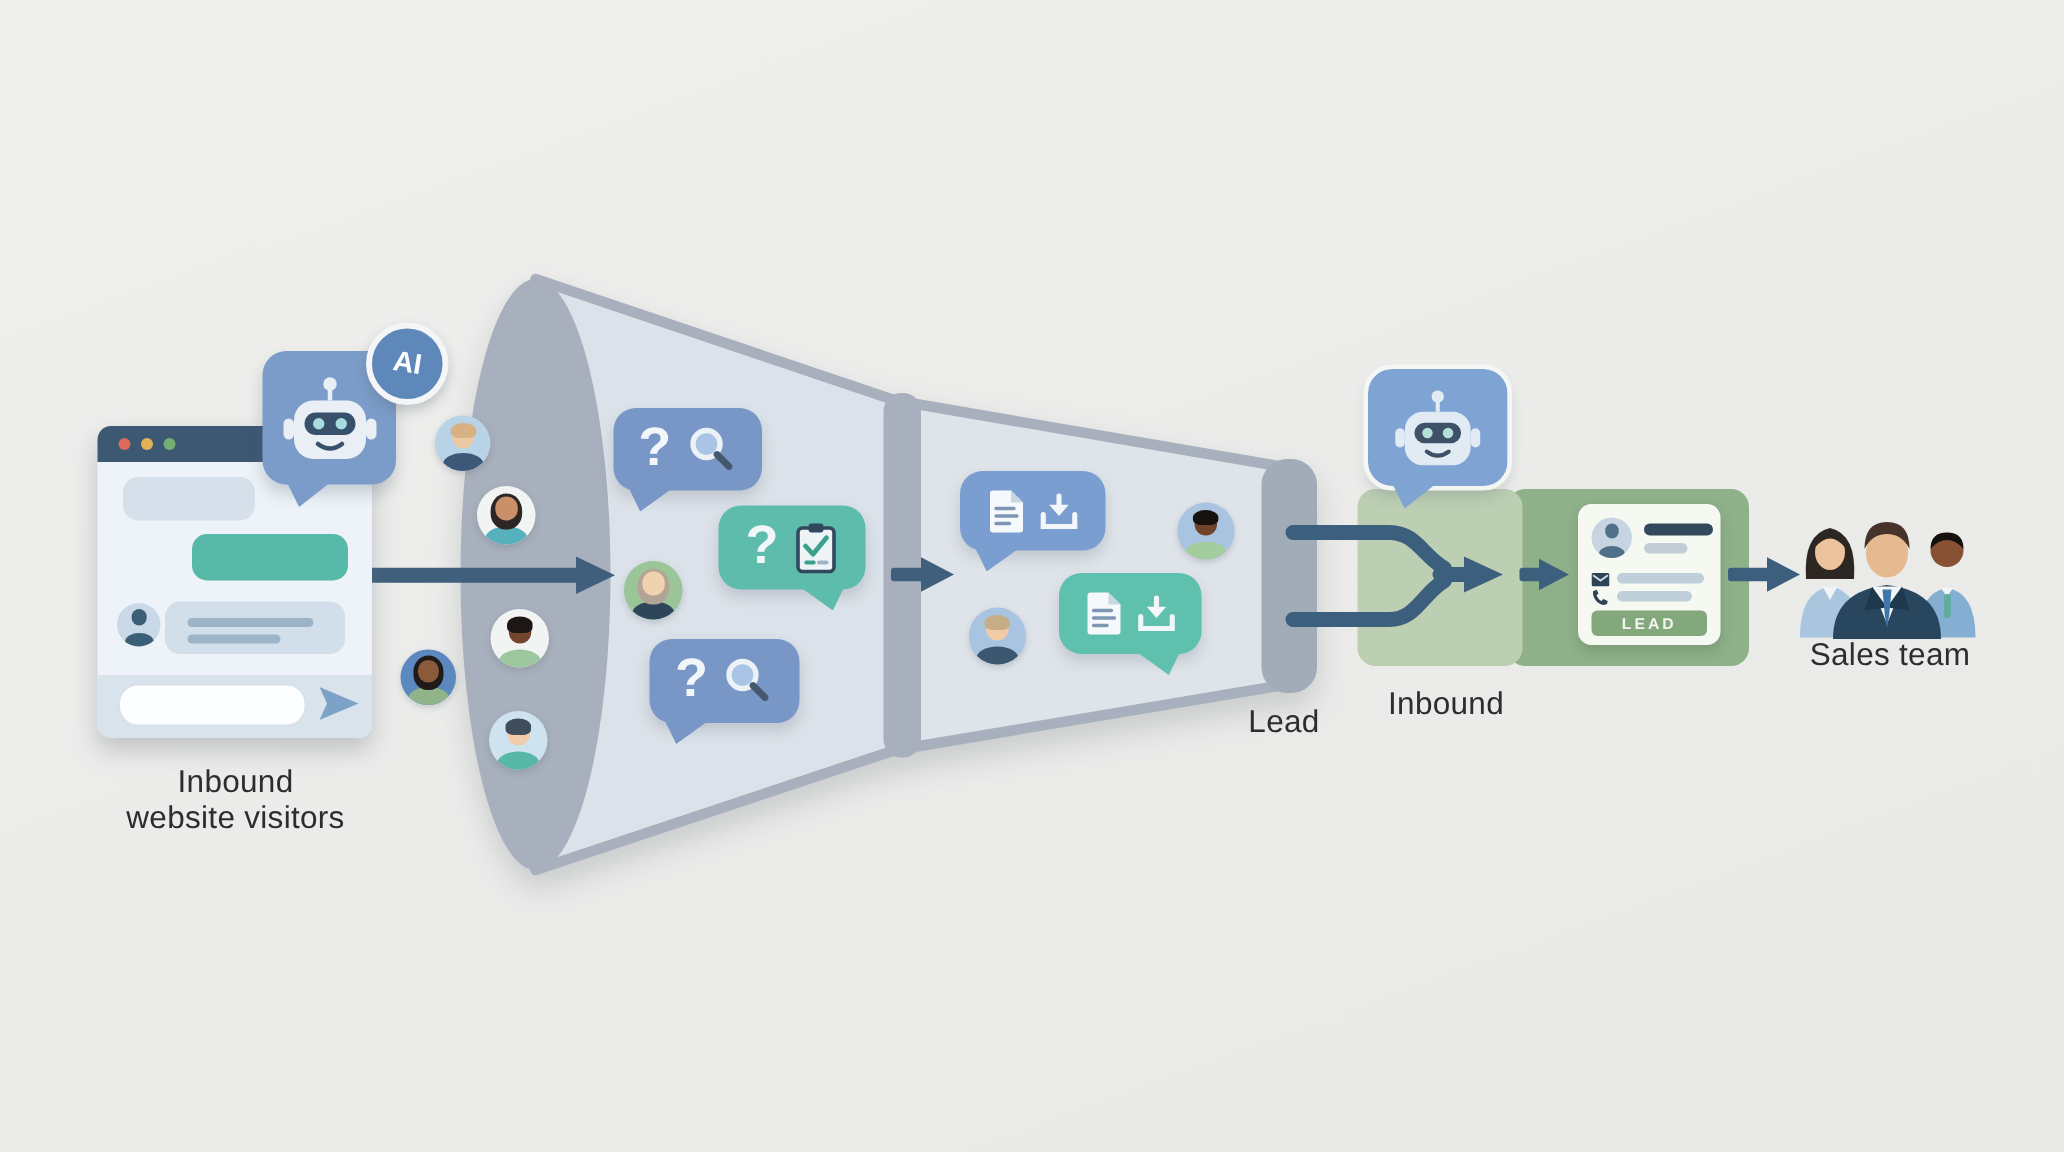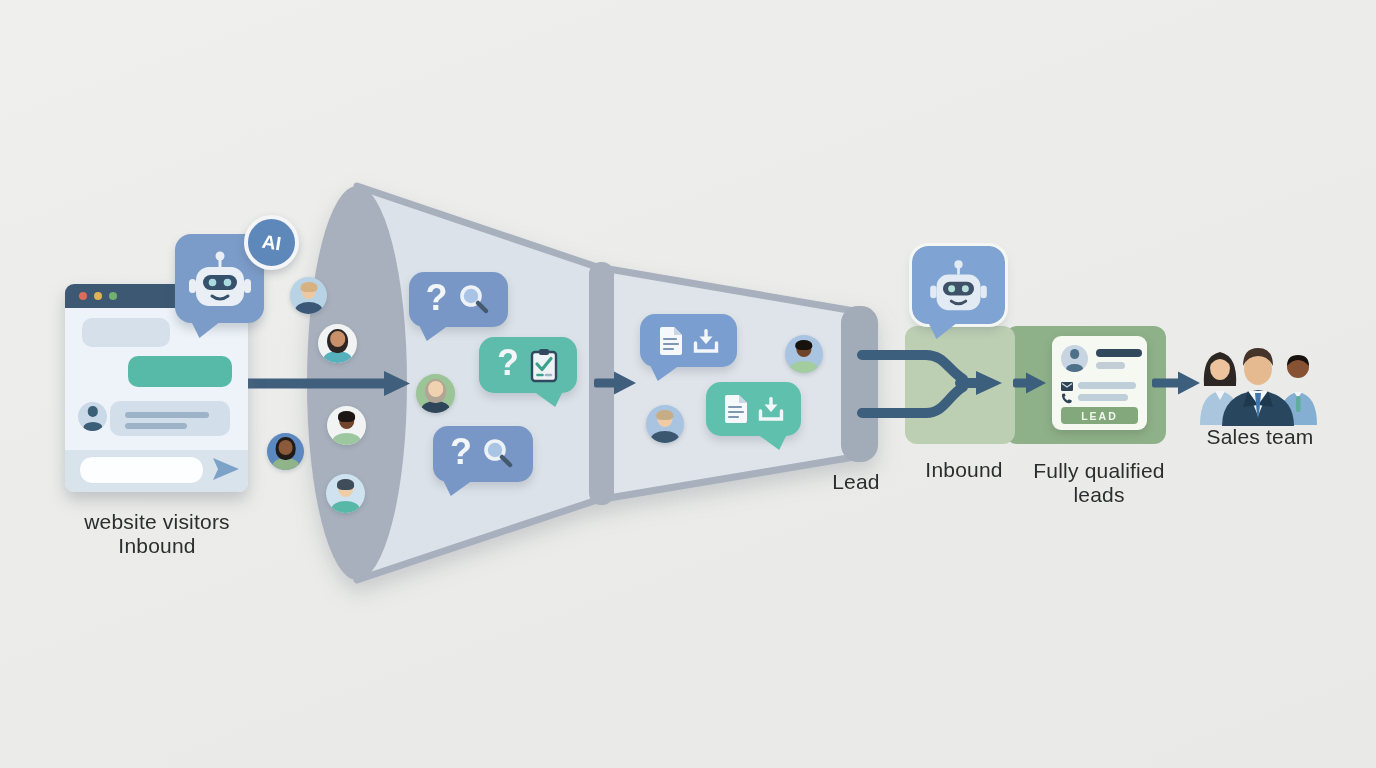--- a/index.html
+++ b/index.html
@@ -323,30 +323,26 @@
     <svg class="abs" style="left:9px;top:57px" width="11" height="11" viewBox="0 0 11 11">
       <path d="M1 1.2 C0.6 4.8 2.8 8.6 6.6 10 C8.6 10.7 10.4 10 10.6 8.8 L10.8 7.6 L7.9 6.3 L6.6 7.6 C5.1 6.8 3.9 5.4 3.4 3.8 L4.7 2.6 L3.4 0.2 Z" fill="#2e4356"></path>
     </svg>
     <span class="cline" style="left:26px;top:58px;width:50px;height:7px;background:#bfcfda"></span>
     <div class="lead-badge">
       <span>LEAD</span>
     </div>
   </div>
 
   <div class="label" style="left:47px;top:510px;width:220px">
+    <div>Inbound</div>
     <div>website visitors</div>
-    <div>Inbound</div>
   </div>
   <div class="label" style="left:766px;top:470px;width:180px">
     <div>Lead</div>
   </div>
   <div class="label" style="left:904px;top:458px;width:120px">
     <div>Inbound</div>
   </div>
-  <div class="label" style="left:1019px;top:459px;width:160px">
-    <div>Fully qualified</div>
-    <div>leads</div>
-  </div>
   <div class="label" style="left:1180px;top:425px;width:160px">
     <div>Sales team</div>
   </div>
 
 </div>
 
 </body></html>

